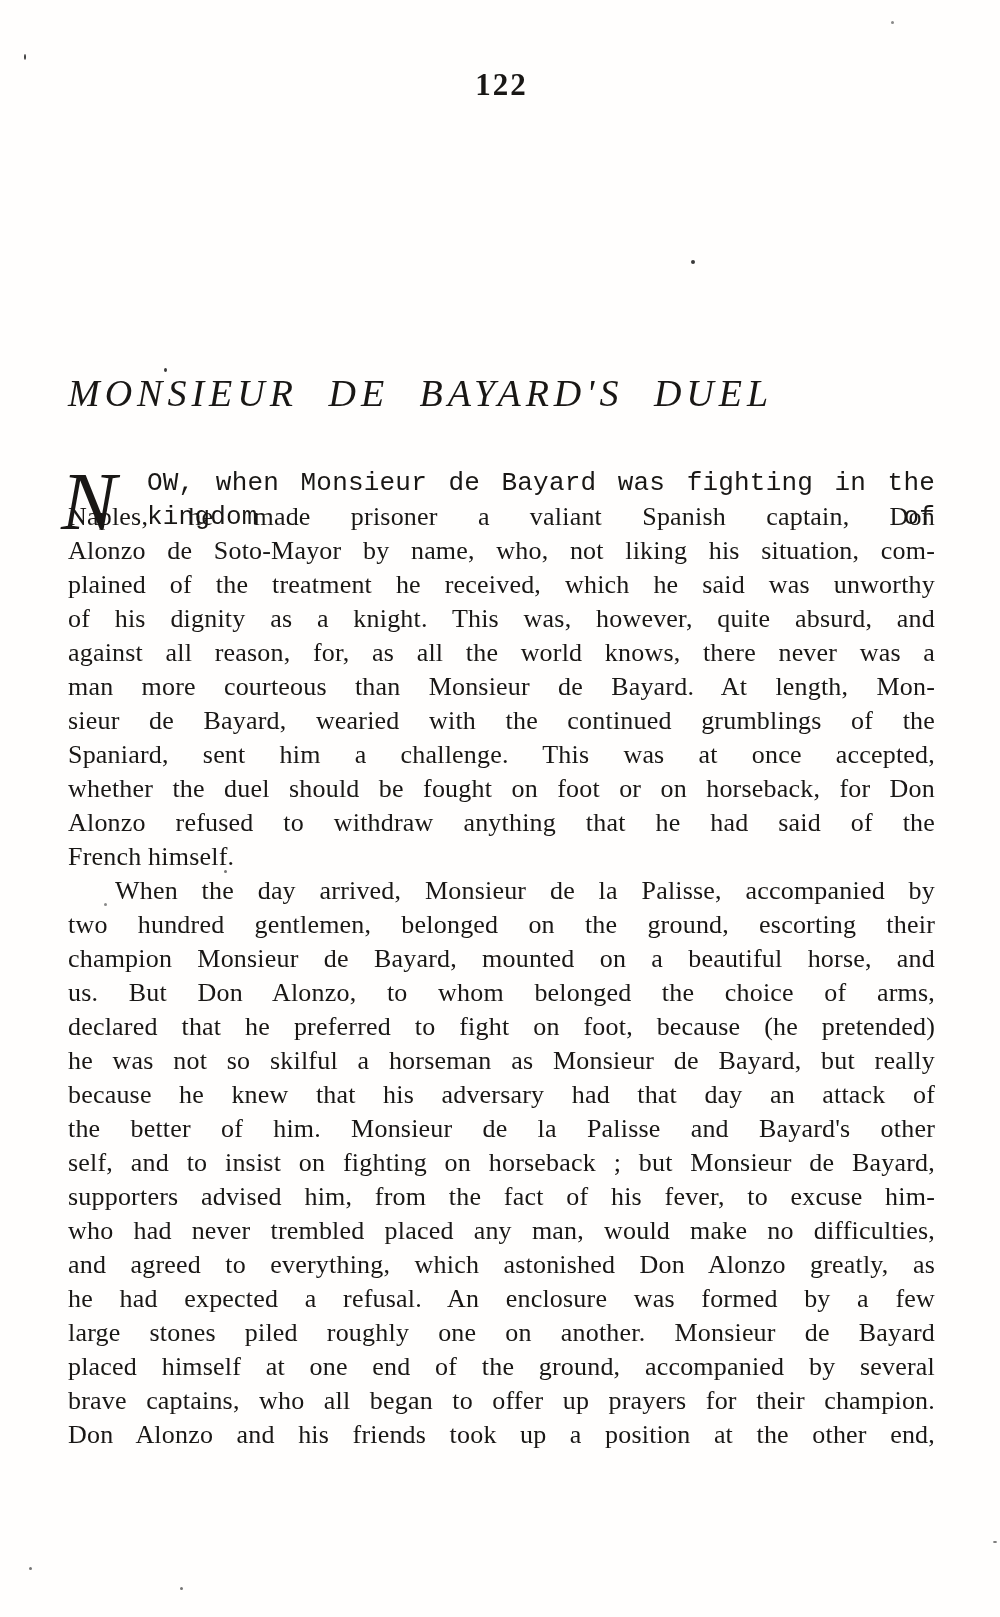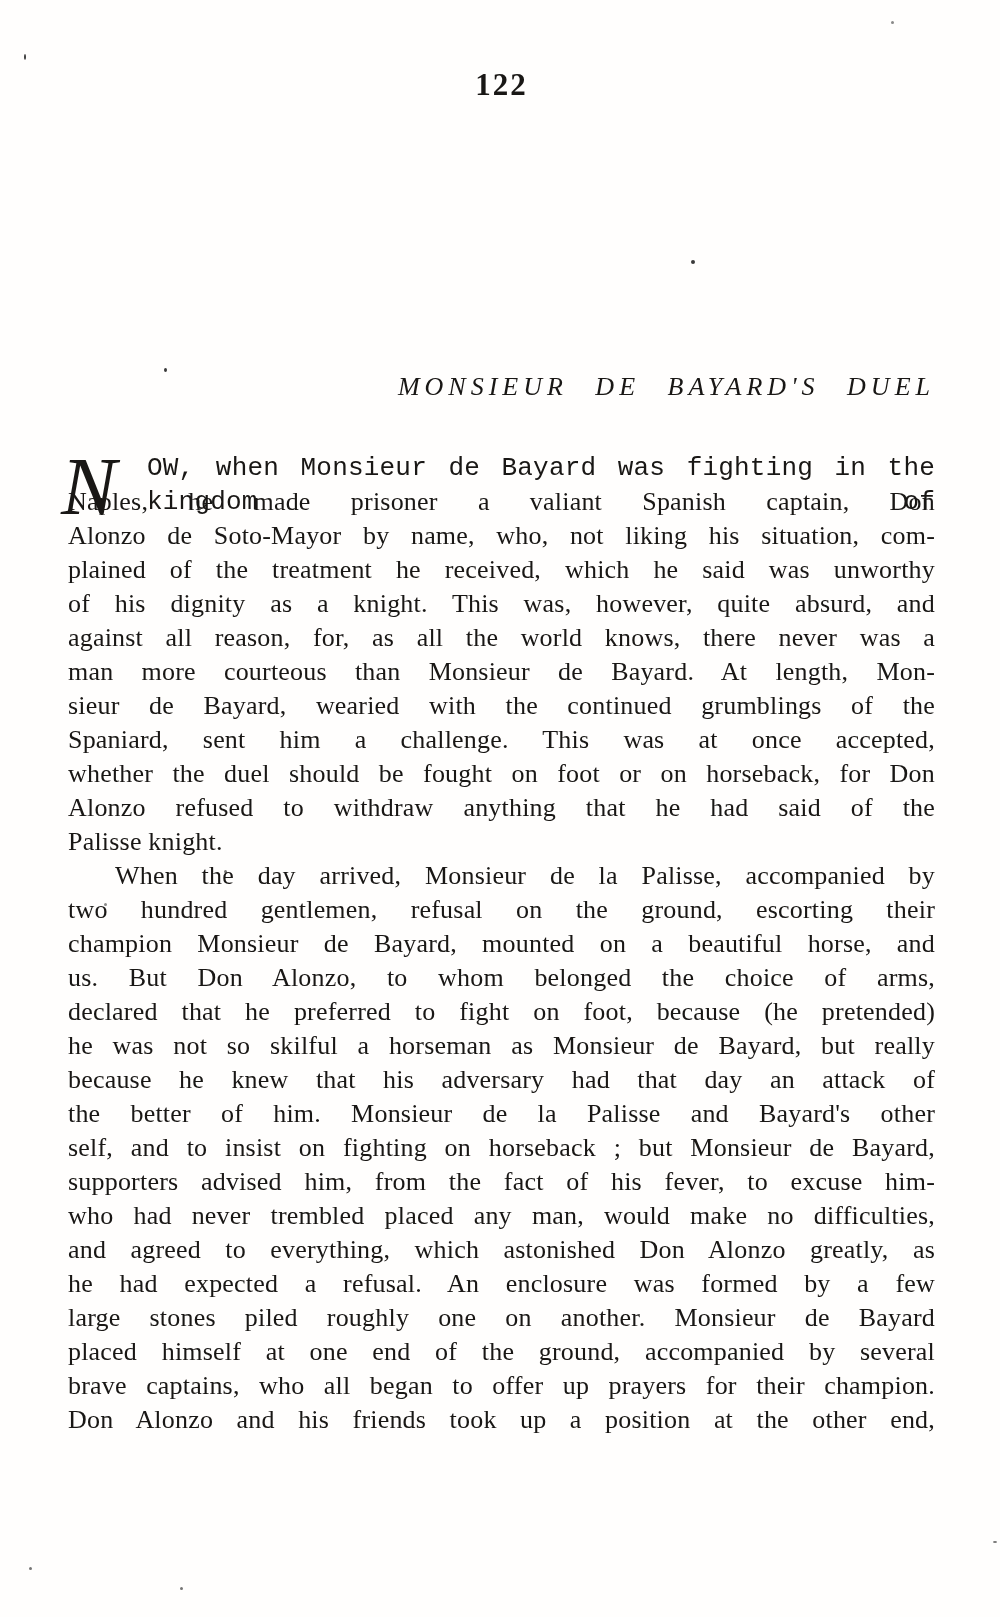--- a/index.html
+++ b/index.html
@@ -21,22 +21,22 @@
   .page-number {
     padding-top: 66px;
     text-align: center;
     font-size: 31px;
     font-weight: bold;
     letter-spacing: 2px;
     line-height: 1.2;
   }
   .chapter-title {
     margin: 268px 0 0 0;
-    text-align: right;
-    font-size: 26px;
+    text-align: left;
+    font-size: 38px;
     font-style: italic;
     font-weight: normal;
     letter-spacing: 5px;
     word-spacing: 16px;
     line-height: 1.2;
     white-space: nowrap;
   }
   .body-text {
     margin-top: 49px;
     font-size: 26px;
@@ -98,27 +98,27 @@
         <div class="line">Naples, he made prisoner a valiant Spanish captain, Don</div>
         <div class="line">Alonzo de Soto-Mayor by name, who, not liking his situation, com-</div>
         <div class="line">plained of the treatment he received, which he said was unworthy</div>
         <div class="line">of his dignity as a knight. This was, however, quite absurd, and</div>
         <div class="line">against all reason, for, as all the world knows, there never was a</div>
         <div class="line">man more courteous than Monsieur de Bayard. At length, Mon-</div>
         <div class="line">sieur de Bayard, wearied with the continued grumblings of the</div>
         <div class="line">Spaniard, sent him a challenge. This was at once accepted,</div>
         <div class="line">whether the duel should be fought on foot or on horseback, for Don</div>
         <div class="line">Alonzo refused to withdraw anything that he had said of the</div>
-        <div class="line flush">Palisse knight.</div>
+        <div class="line flush">French himself.</div>
       </div>
 
     <div class="para para-2">
 
     <div class="line">When the day arrived, Monsieur de la Palisse, accompanied by</div>
-        <div class="line">two hundred gentlemen, refusal on the ground, escorting their</div>
+        <div class="line">two hundred gentlemen, belonged on the ground, escorting their</div>
         <div class="line">champion Monsieur de Bayard, mounted on a beautiful horse, and</div>
         <div class="line">us. But Don Alonzo, to whom belonged the choice of arms,</div>
         <div class="line">declared that he preferred to fight on foot, because (he pretended)</div>
         <div class="line">he was not so skilful a horseman as Monsieur de Bayard, but really</div>
         <div class="line">because he knew that his adversary had that day an attack of</div>
         <div class="line">the better of him. Monsieur de la Palisse and Bayard's other</div>
         <div class="line">self, and to insist on fighting on horseback ; but Monsieur de Bayard,</div>
         <div class="line">supporters advised him, from the fact of his fever, to excuse him-</div>
         <div class="line">who had never trembled placed any man, would make no difficulties,</div>
         <div class="line">and agreed to everything, which astonished Don Alonzo greatly, as</div>

